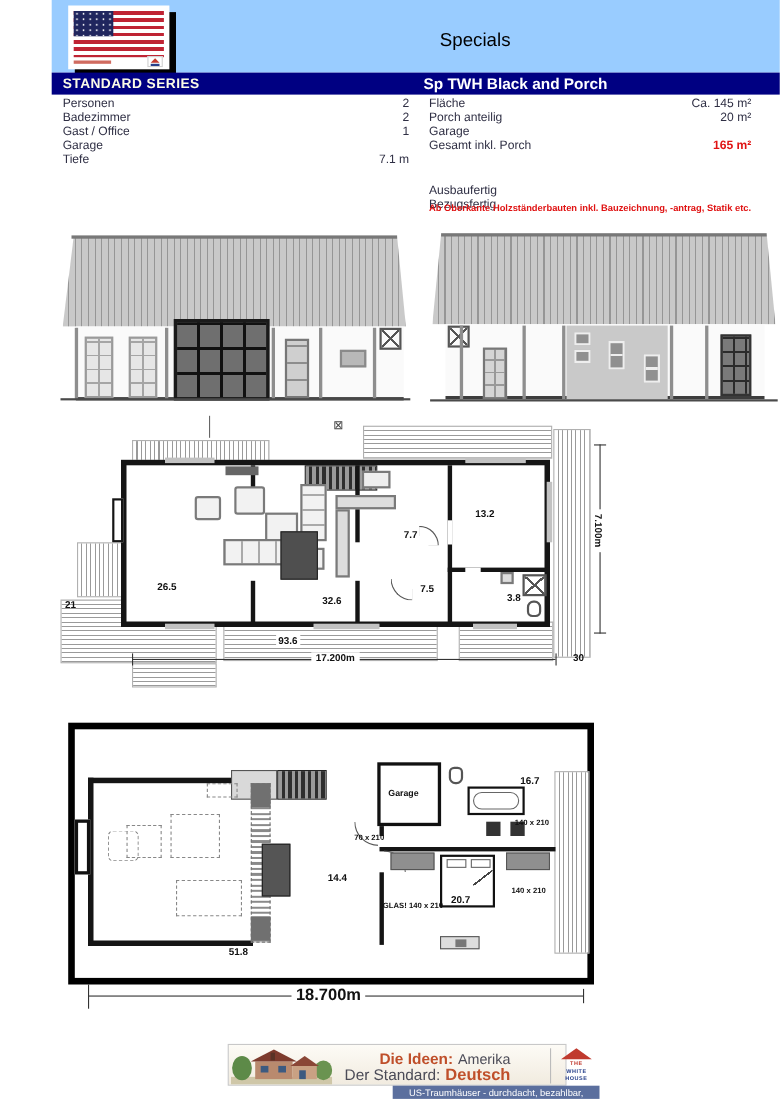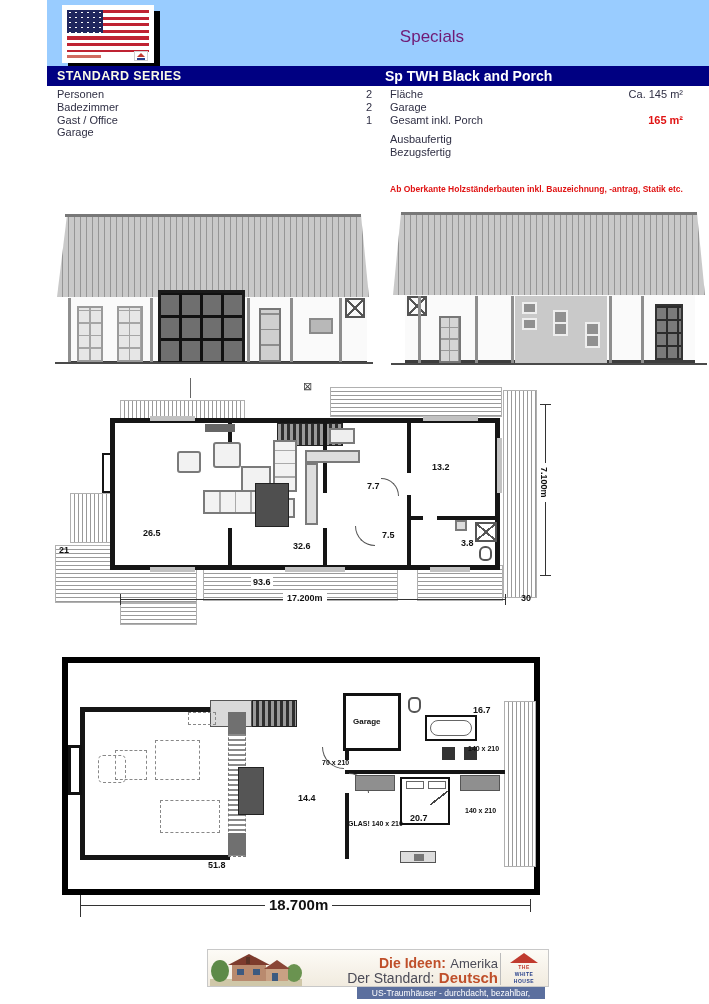--- a/index.html
+++ b/index.html
@@ -13,32 +13,32 @@
   .flag-card { left:15px; top:5px; width:92px; height:58px; background:#fff; box-shadow:6px 6px 0 #000; }
   .flag-stripes { left:5px; top:5px; width:82px; height:42px;
     background:repeating-linear-gradient(180deg,#bf2333 0 3.3px,#fff 3.3px 6.6px); }
   .flag-canton { left:0; top:0; width:36px; height:23px; background:#20265e;
     background-image:radial-gradient(circle,#fff 0.8px,rgba(0,0,0,0) 1px); background-size:6px 5px; }
   .flag-caption { left:5px; top:50px; width:34px; height:3px; background:#c0392b; opacity:.75; }
   .flag-mini-logo { left:72px; top:46px; width:14px; height:10px; border:1px solid #d0d0d0; background:#fff; }
   .flag-mini-roof { left:2px; top:1px; width:0; height:0; border-left:4px solid rgba(0,0,0,0);
     border-right:4px solid rgba(0,0,0,0); border-bottom:4px solid #c03a2e; }
   .flag-mini-bar { left:2px; top:6px; width:8px; height:2px; background:#27408b; }
-  .specials { left:255px; top:27px; width:260px; text-align:center; font-size:17px; color:#701a75; }
+  .specials { left:255px; top:27px; width:260px; text-align:center; font-size:17px; color:#000000; }
 
   .navy-bar { left:47px; top:66px; width:662px; height:20px; background:#000082; }
   .series-label { left:10px; top:3px; font-size:12.5px; font-weight:bold; color:#FBFBE6; letter-spacing:.4px; }
   .model-name { left:338px; top:2px; font-size:14px; font-weight:bold; color:#fff; }
 
   
   .spec { font-size:11px; color:#2f2f44; }
   .srow { position:relative; height:12.8px; }
   .srow .lbl { position:absolute; left:10px; top:0; white-space:nowrap; }
   .srow .val { position:absolute; right:8px; top:0; white-space:nowrap; }
-  .gap { margin-top:7px; }
+  .gap { margin-top:28px; }
   .red { color:#E01313; font-weight:bold; }
   .disclaimer { left:390px; top:184px; width:315px; font-size:8.5px; font-weight:bold; color:#E01313; white-space:nowrap; }
 
   
   .roof { background:repeating-linear-gradient(90deg,#c9c9c9 0 5px,#969696 5px 6px); }
   .ridge { background:#787878; }
   .ewall { background:#fafafa; border-bottom:3px solid #3d3d3d; }
   .post { width:3px; background:#8e8e8e; }
   .fdoor { border:2px solid #9a9a9a; background:#e6e6e6;
     background-image:repeating-linear-gradient(90deg,rgba(0,0,0,0) 0 10px,#a5a5a5 10px 11.5px),
@@ -117,26 +117,34 @@
         <span class="val">2</span>
       </div>
     <div class="srow">
         <span class="lbl">Gast / Office</span>
         <span class="val">1</span>
       </div>
     <div class="srow">
         <span class="lbl">Garage</span>
         <span class="val"></span>
       </div>
+    <div class="srow">
+        <span class="lbl">Tiefe</span>
+        <span class="val">7.1 m</span>
+      </div>
   </div>
 
   <div class="abs spec" style="left:380px;top:88px;width:329px;">
     <div class="srow">
         <span class="lbl">Fläche</span>
         <span class="val" style="right:26px">Ca. 145 m²</span>
+      </div>
+    <div class="srow">
+        <span class="lbl">Porch anteilig</span>
+        <span class="val" style="right:26px">20 m²</span>
       </div>
     <div class="srow">
         <span class="lbl">Garage</span>
         <span class="val" style="right:26px"></span>
       </div>
     <div class="srow">
         <span class="lbl">Gesamt inkl. Porch</span>
         <span class="val red" style="right:26px">165 m²</span>
       </div>
     <div class="srow gap">
@@ -319,21 +327,21 @@
     <div class="abs plabel-sm" style="left:405px;top:152px;">140 x 210</div>
     <div class="abs plabel-sm" style="left:288px;top:165px;">GLAS! 140 x 210</div>
 
     <div class="abs dimline" style="left:20px;top:250px;width:450px;height:1px;"></div>
     <div class="abs dimline" style="left:20px;top:240px;width:1px;height:22px;"></div>
     <div class="abs dimline" style="left:470px;top:244px;width:1px;height:13px;"></div>
     <div class="abs dimlabel" style="left:205px;top:241px;font-size:15px;">18.700m</div>
   </div>
 
   <div class="abs" style="left:207px;top:947px;width:338px;height:52px;">
-    <div class="abs footer-banner" style="left:0;top:2px;width:342px;height:38px;">
+    <div class="abs footer-banner" style="left:0;top:2px;width:308px;height:38px;">
       <svg class="abs" style="left:2px;top:1px;" width="92" height="35" viewBox="0 0 92 35">
         <rect x="0" y="28" width="92" height="7" fill="#cfc7a8"></rect>
         <ellipse cx="10" cy="20" rx="9" ry="11" fill="#5d8a48"></ellipse>
         <ellipse cx="84" cy="22" rx="8" ry="9" fill="#6a9350"></ellipse>
         <rect x="22" y="14" width="34" height="16" fill="#b98a6e"></rect>
         <polygon points="18,14 39,3 60,14" fill="#7d3b2d"></polygon>
         <rect x="56" y="18" width="22" height="12" fill="#c9a183"></rect>
         <polygon points="54,18 67,9 80,18" fill="#8a4636"></polygon>
         <rect x="27" y="18" width="7" height="6" fill="#3d5a80"></rect>
         <rect x="43" y="18" width="7" height="6" fill="#3d5a80"></rect>

